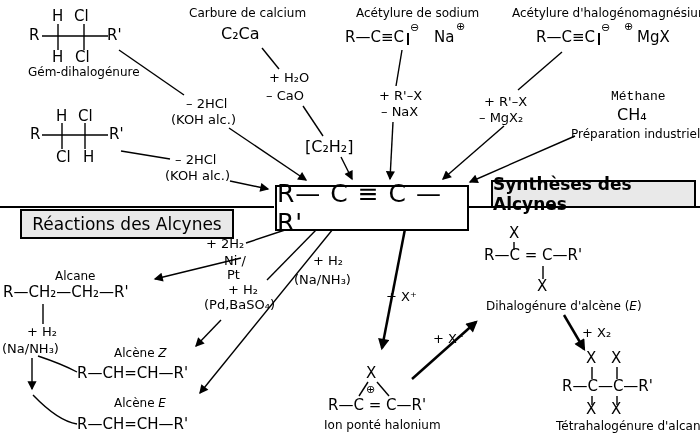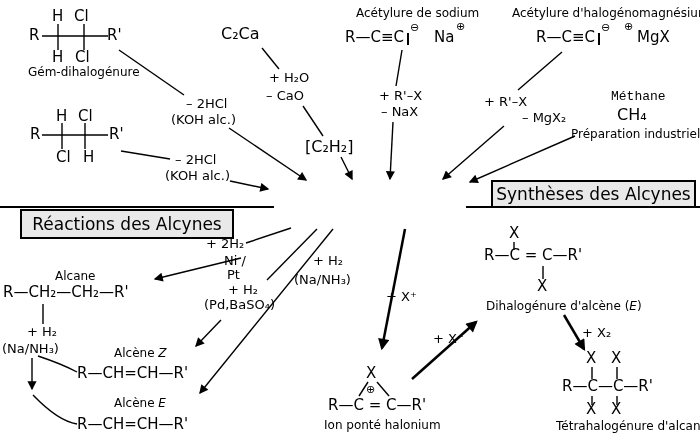--- a/index.html
+++ b/index.html
@@ -106,24 +106,27 @@
       <line x1="564" y1="315" x2="584" y2="349" marker-end="url(#ahb)"></line>
     </g>
   </svg>
 
   <div class="divider" style="left:0;width:274px;"></div>
   <div class="divider" style="left:466px;width:234px;"></div>
 
   <div class="sec" style="left:20px;top:209px;width:210px;height:26px;">
     <span>Réactions des Alcynes</span>
   </div>
-  <div class="sec" style="left:491px;top:180px;width:201px;height:24px;">
+  <div class="sec" style="left:491px;top:180px;width:201px;height:24px;font-weight:bold;">
     <span>Synthèses des Alcynes</span>
   </div>
 
+  <div class="centralbox">
+    <span>R— C ≡ C — R'</span>
+  </div>
 
   <span class="t f15" style="left:52px;top:9px;">H</span>
   <span class="t f15" style="left:74px;top:9px;">Cl</span>
   <span class="t f15" style="left:29px;top:28px;">R</span>
   <span class="t f15" style="left:107px;top:28px;">R'</span>
   <span class="t f15" style="left:52px;top:50px;">H</span>
   <span class="t f15" style="left:75px;top:50px;">Cl</span>
   <span class="t f12" style="left:28px;top:66px;">Gém-dihalogénure</span>
 
   <span class="t f15" style="left:56px;top:109px;">H</span>
@@ -131,20 +134,21 @@
   <span class="t f15" style="left:30px;top:127px;">R</span>
   <span class="t f15" style="left:109px;top:127px;">R'</span>
   <span class="t f15" style="left:56px;top:150px;">Cl</span>
   <span class="t f15" style="left:83px;top:150px;">H</span>
 
   <span class="t f13" style="left:186px;top:97px;">– 2HCl</span>
   <span class="t f13" style="left:171px;top:113px;">(KOH alc.)</span>
   <span class="t f13" style="left:175px;top:153px;">– 2HCl</span>
   <span class="t f13" style="left:165px;top:169px;">(KOH alc.)</span>
 
+  <span class="t f12" style="left:189px;top:7px;">Carbure de calcium</span>
   <span class="t f16" style="left:221px;top:26px;">C₂Ca</span>
   <span class="t f13" style="left:269px;top:71px;">+ H₂O</span>
   <span class="t f13" style="left:266px;top:89px;">– CaO</span>
   <span class="t f14" style="left:305px;top:139px;">[C₂H₂]</span>
 
   <span class="t f12" style="left:356px;top:7px;">Acétylure de sodium</span>
   <span class="t f15" style="left:345px;top:30px;">R—C≡C</span>
   <span class="bar" style="left:407px;top:33px;height:12px;"></span>
   <span class="t f11" style="left:410px;top:22px;">⊖</span>
   <span class="t f15" style="left:434px;top:30px;">Na</span>
@@ -152,21 +156,21 @@
   <span class="t f13" style="left:379px;top:89px;">+ R'–X</span>
   <span class="t f13" style="left:381px;top:105px;">– NaX</span>
 
   <span class="t f12" style="left:512px;top:7px;">Acétylure d'halogénomagnésium</span>
   <span class="t f15" style="left:536px;top:30px;">R—C≡C</span>
   <span class="bar" style="left:598px;top:33px;height:12px;"></span>
   <span class="t f11" style="left:601px;top:22px;">⊖</span>
   <span class="t f11" style="left:624px;top:21px;">⊕</span>
   <span class="t f15" style="left:637px;top:30px;">MgX</span>
   <span class="t f13" style="left:484px;top:95px;">+ R'–X</span>
-  <span class="t f13" style="left:479px;top:111px;margin-left:43px;">– MgX₂</span>
+  <span class="t f13" style="left:479px;top:111px;">– MgX₂</span>
 
   <span class="t f13" style="left:611px;top:90px;font-family:Liberation Mono, monospace;">Méthane</span>
   <span class="t f16" style="left:617px;top:107px;">CH₄</span>
   <span class="t f12" style="left:571px;top:128px;">Préparation industrielle</span>
 
   <span class="t f13" style="left:206px;top:237px;">+ 2H₂</span>
   <span class="t f13" style="left:224px;top:254px;">Ni /</span>
   <span class="t f13" style="left:227px;top:268px;">Pt</span>
   <span class="t f12" style="left:55px;top:270px;">Alcane</span>
   <span class="t f15" style="left:3px;top:285px;">R—CH₂—CH₂—R'</span>

